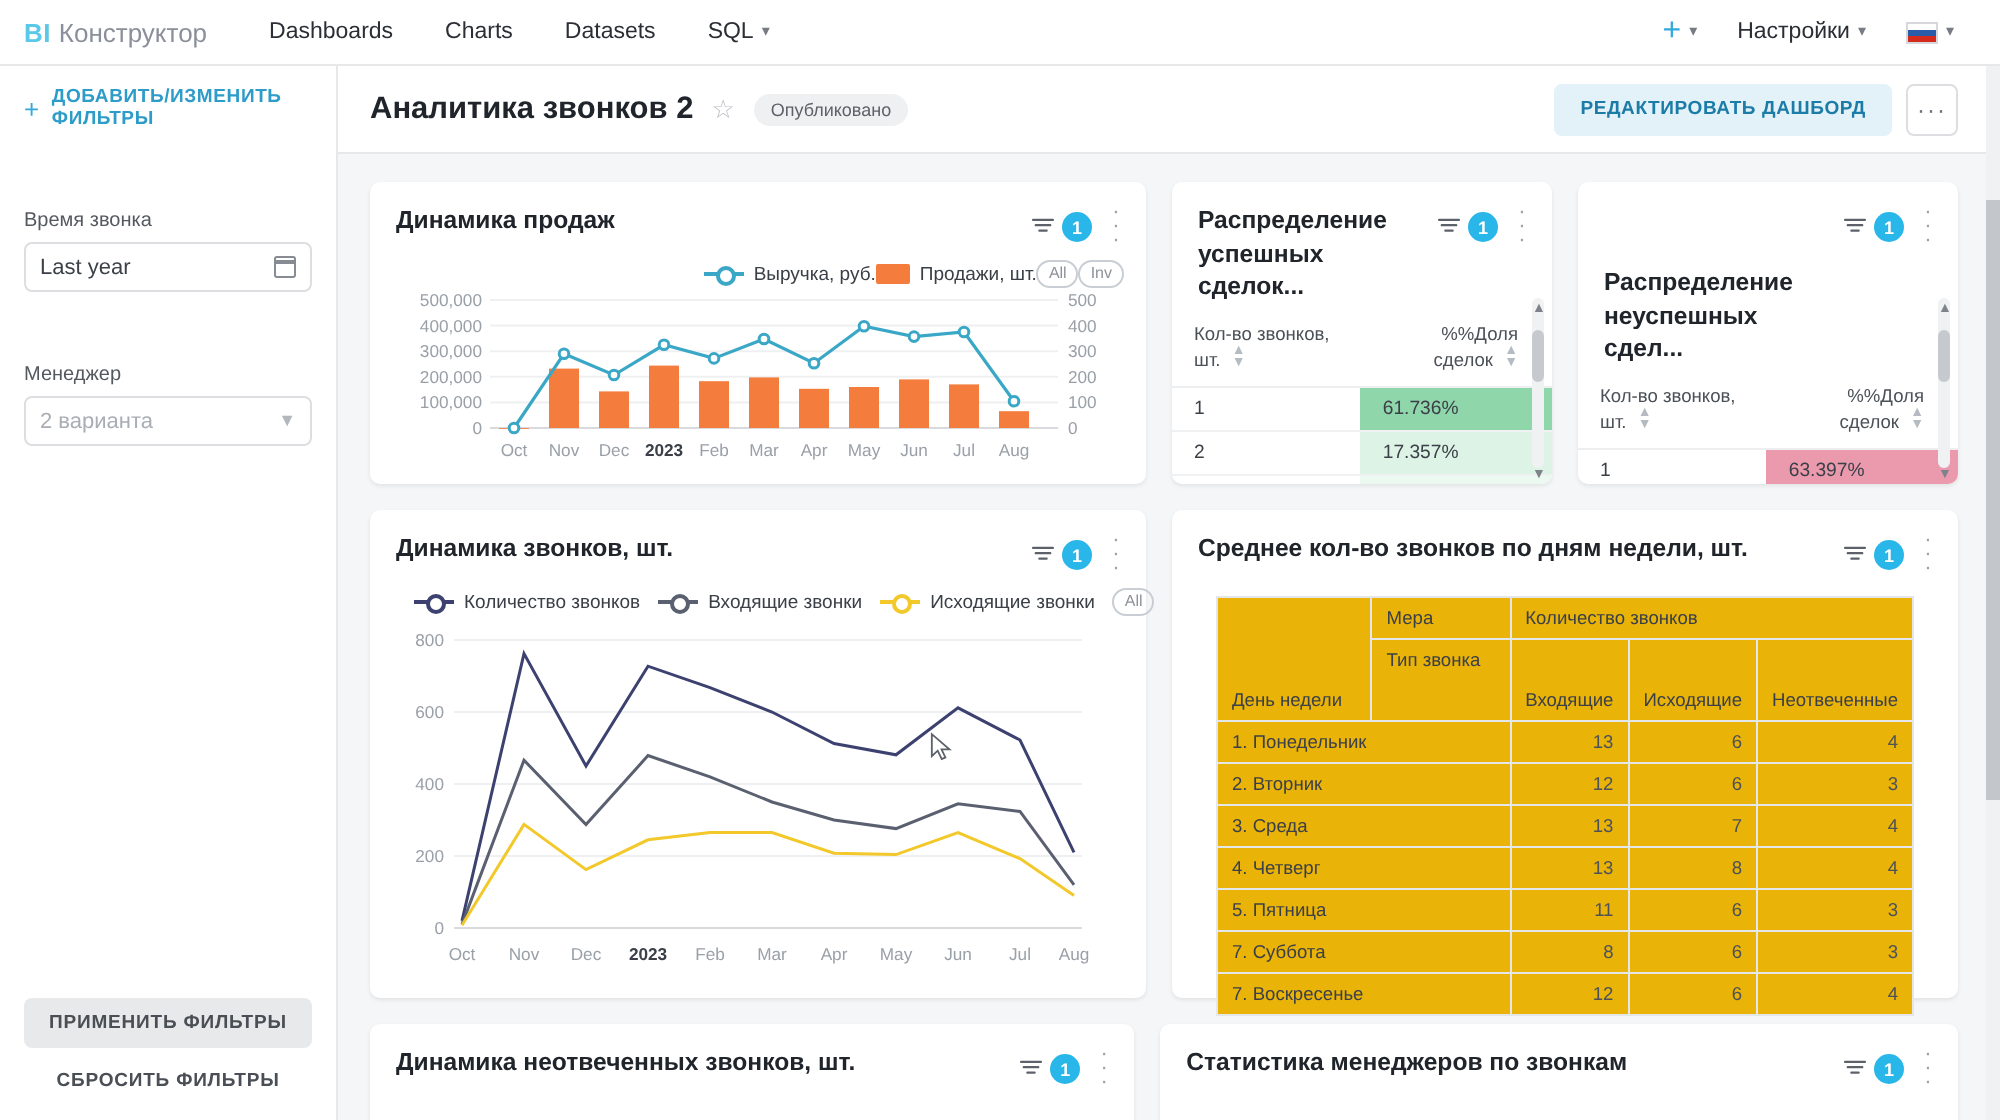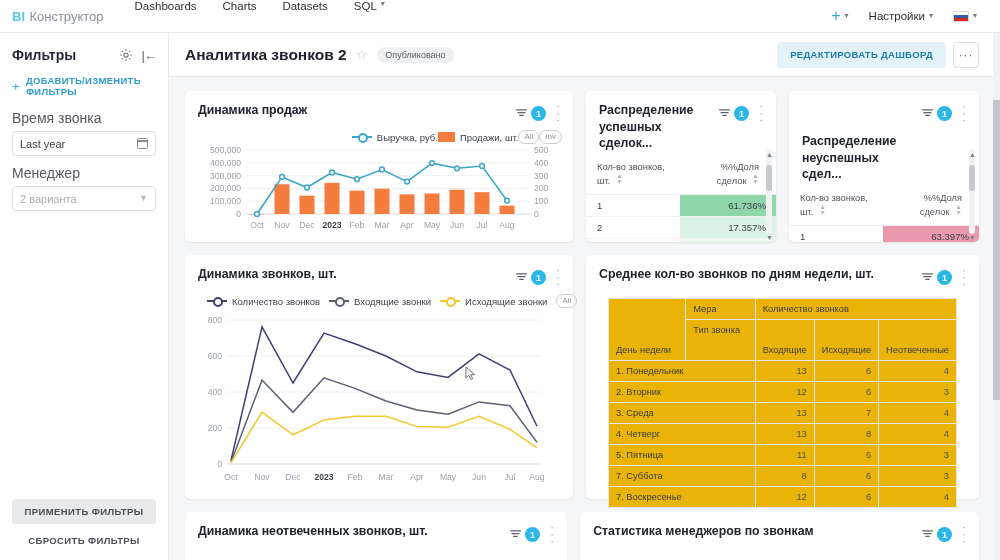--- a/index.html
+++ b/index.html
@@ -16,21 +16,21 @@
     position:absolute; left:0; top:0; width:1000px; height:33px;
     background:#ffffff; border-bottom:1px solid #e7e8ea;
     display:flex; align-items:center; z-index:20;
   }
   .brand { display:flex; align-items:center; padding-left:12px; margin-right:18px; }
   .brand-bi { color:#5ac8e8; font-weight:700; font-size:13px; letter-spacing:.2px; }
   .brand-name { color:#8a8f99; font-weight:400; font-size:13px; margin-left:4px; }
   .nav { display:flex; align-items:center; height:33px; }
   .nav-item {
     font-size:11.5px; color:#2b2f35; padding:0 13px; height:33px;
-    display:flex; cursor:pointer; white-space:nowrap;
+    display:flex; align-items:center; cursor:pointer; white-space:nowrap;
   }
   .caret { display:inline-block; margin-left:4px; color:#767b84; font-size:8px; line-height:1; }
   .topbar-right { margin-left:auto; display:flex; align-items:center; padding-right:14px; gap:2px; }
   .tb-btn { display:flex; align-items:center; font-size:11.5px; color:#2b2f35; padding:0 9px; height:33px; cursor:pointer; }
   .plus-ico { color:#34aadc; font-size:16px; line-height:1; font-weight:400; }
   .flag { width:16px; height:11px; border:1px solid #d6d8db; display:block; position:relative; background:#fff; }
   .flag i { display:block; height:3px; }
   .flag .b1 { background:#ffffff; }
   .flag .b2 { background:#2a5caa; }
   .flag .b3 { background:#d52b1e; }
@@ -44,21 +44,21 @@
   .sb-title { font-size:14px; font-weight:700; color:#262b33; }
   .sb-head-icons { margin-left:auto; display:flex; align-items:center; gap:9px; color:#6c7079; }
   .gear { width:14px; height:14px; display:block; }
   .collapse-ico { font-size:13px; color:#5b606a; line-height:1; letter-spacing:-1px; }
   .sb-add {
     display:flex; align-items:center; gap:6px; padding:10px 12px 4px 12px;
     color:#2e9cc9; font-size:9.5px; font-weight:700; letter-spacing:.3px; cursor:pointer;
   }
   .sb-add .pl { font-size:13px; font-weight:400; line-height:1; color:#34aadc; }
   .f-group { padding:9px 12px 0 12px; }
-  .f-label { font-size:14px; color:#54585f; margin-bottom:5px; }
+  .f-label { font-size:10px; color:#54585f; margin-bottom:5px;margin-top:27px; }
   .f-control {
     height:25px; border:1px solid #dcdee1; border-radius:4px; background:#fff;
     display:flex; align-items:center; padding:0 7px; font-size:11px; color:#3c4047;
   }
   .f-control.muted { color:#a9adb4; }
   .cal {
     width:11px; height:11px; border:1.4px solid #878c94; border-radius:1.5px;
     position:relative; margin-left:auto;
   }
   .cal:before { content:""; position:absolute; left:-1.4px; right:-1.4px; top:1.2px; height:1.4px; background:#878c94; }
@@ -138,21 +138,21 @@
   
   .tbl { width:100%; border-collapse:collapse; margin-top:9px; }
   .tbl th {
     font-size:9.3px; font-weight:400; color:#4c5158; text-align:left;
     padding:0 8px 6px 11px; vertical-align:top; line-height:1.35; border-bottom:1px solid #eceef0;
   }
   .tbl th.num { text-align:right; padding-right:17px; }
   .tbl td {
     font-size:9.6px; color:#3b4048; padding:5px 8px 5px 11px; border-bottom:1px solid #f0f1f3;
   }
-  .tbl td.num { text-align:right; padding-right:10px; }
+  .tbl td.num { text-align:left; padding-right:10px; }
   .sort-ico { display:inline-block; color:#b6bbc1; font-size:7px; line-height:6px; margin-left:3px; }
   .scrolltrack {
     position:absolute; right:4px; top:58px; width:6px; bottom:8px; background:#f0f1f3; border-radius:3px;
   }
   .scrollthumb { position:absolute; right:4px; top:74px; width:6px; height:26px; background:#c6cacf; border-radius:3px; }
   .sc-arrow { position:absolute; right:4px; font-size:7px; color:#7e838b; line-height:1; text-align:center; width:6px; }
 
   
   .pivot { border-collapse:collapse; margin:10px 0 0 22px; width:calc(100% - 44px); }
   .pivot td, .pivot th {
@@ -202,32 +202,20 @@
           <i class="b1"></i>
             <i class="b2"></i>
             <i class="b3"></i>
         </span>
         <span class="caret">▾</span>
       </div>
     </div>
   </div>
 
   <div class="sidebar">
-    <div class="sb-head">
-      <div class="sb-title">Фильтры</div>
-      <div class="sb-head-icons">
-        <span>
-          <svg class="gear" viewBox="0 0 20 20" fill="none" stroke="#6c7079" stroke-width="1.5">
-            <circle cx="10" cy="10" r="3"></circle>
-            <path d="M10 1.6v2.2M10 16.2v2.2M1.6 10h2.2M16.2 10h2.2M4.1 4.1l1.6 1.6M14.3 14.3l1.6 1.6M15.9 4.1l-1.6 1.6M5.7 14.3l-1.6 1.6"></path>
-          </svg>
-        </span>
-        <span class="collapse-ico">|←</span>
-      </div>
-    </div>
     <div class="sb-add">
       <span class="pl">+</span>
       <span>ДОБАВИТЬ/ИЗМЕНИТЬ ФИЛЬТРЫ</span>
     </div>
 
     <div class="f-group">
       <div class="f-label">Время звонка</div>
       <div class="f-control">
         <span>Last year</span>
         <span class="cal"></span>

